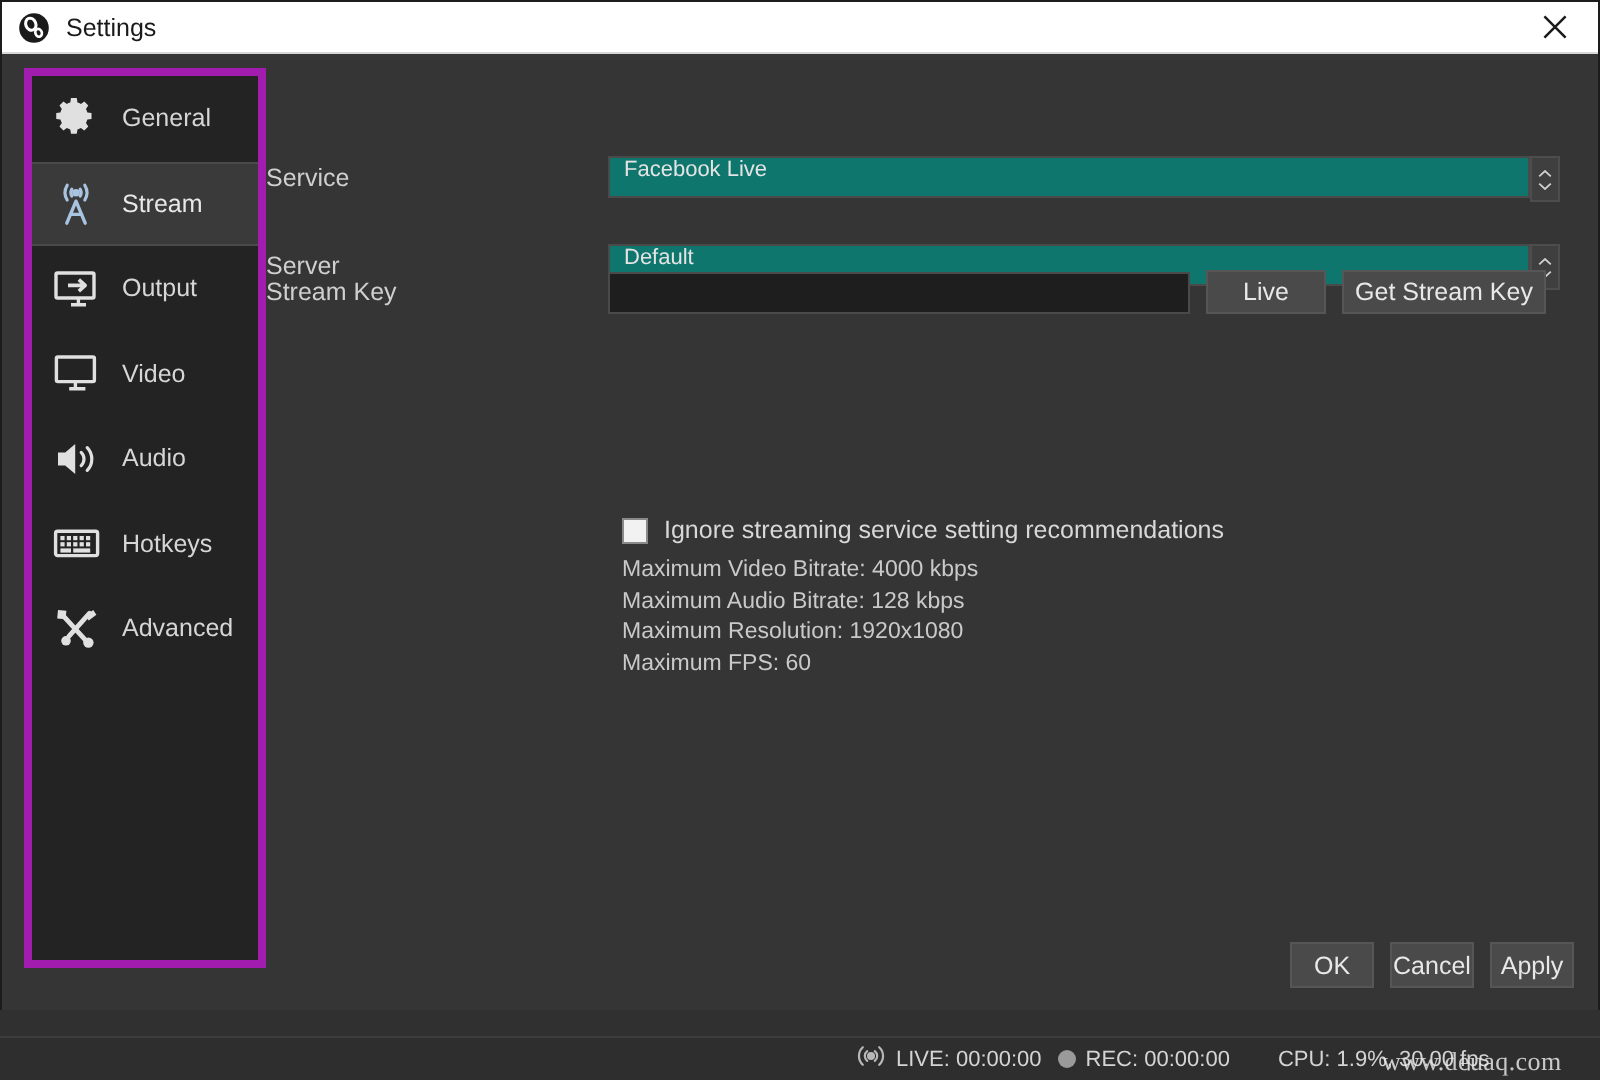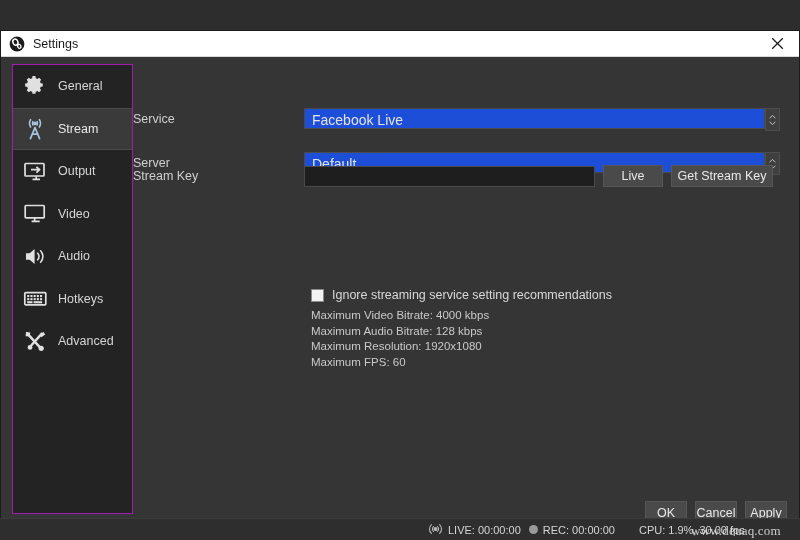--- a/index.html
+++ b/index.html
@@ -50,21 +50,20 @@
     letter-spacing: 0.2px;
     pointer-events: none;
   }
 
   
   .dialog {
     position: absolute; left: 0; top: 0;
     width: 800px; height: 505px;
     background: #353535;
     border: 1px solid #1c1c1c;
-    margin-top: 30px;
   }
   .titlebar {
     height: 26px;
     background: #ffffff;
     display: flex; align-items: center;
     border-bottom: 1px solid #d8d8d8;
   }
   .obs-logo {
     width: 16px; height: 16px;
     margin-left: 8px; margin-right: 8px;
@@ -86,21 +85,21 @@
     position: relative;
     height: 478px;
     background: #353535;
   }
 
   
   .sidebar {
     position: absolute; left: 11px; top: 7px;
     width: 121px; height: 450px;
     background: #232323;
-    border: 1px solid #a21caf;
+    border: 4px solid #a21caf;
   }
   .side-item {
     height: 42.5px;
     display: flex; align-items: center;
     padding-left: 9px;
     gap: 10px;
     cursor: pointer;
     color: #d6d6d6;
     font-size: 12.5px;
   }
@@ -130,25 +129,25 @@
   .row-label {
     width: 171px;
     text-align: left;
     padding-right: 9px;
     font-size: 12.5px;
     color: #cfcfcf;
   }
   .combo {
     position: relative;
     width: 461px; height: 21px;
-    background: #1d4ed8;
+    background: #0f766e;
     border: 1px solid #4a4a4a;
-    display: flex; align-items: flex-end;
+    display: flex; align-items: flex-start;
     padding-left: 7px;
-    font-size: 14px;
+    font-size: 11px;
     color: #e4e4e4;
     cursor: pointer;
   }
   .spinner {
     position: absolute; right: -16px; top: -1px;
     width: 15px; height: 23px;
     background: #3f3f3f;
     border: 1px solid #4d4d4d;
     display: flex; flex-direction: column;
     align-items: center; justify-content: center;

